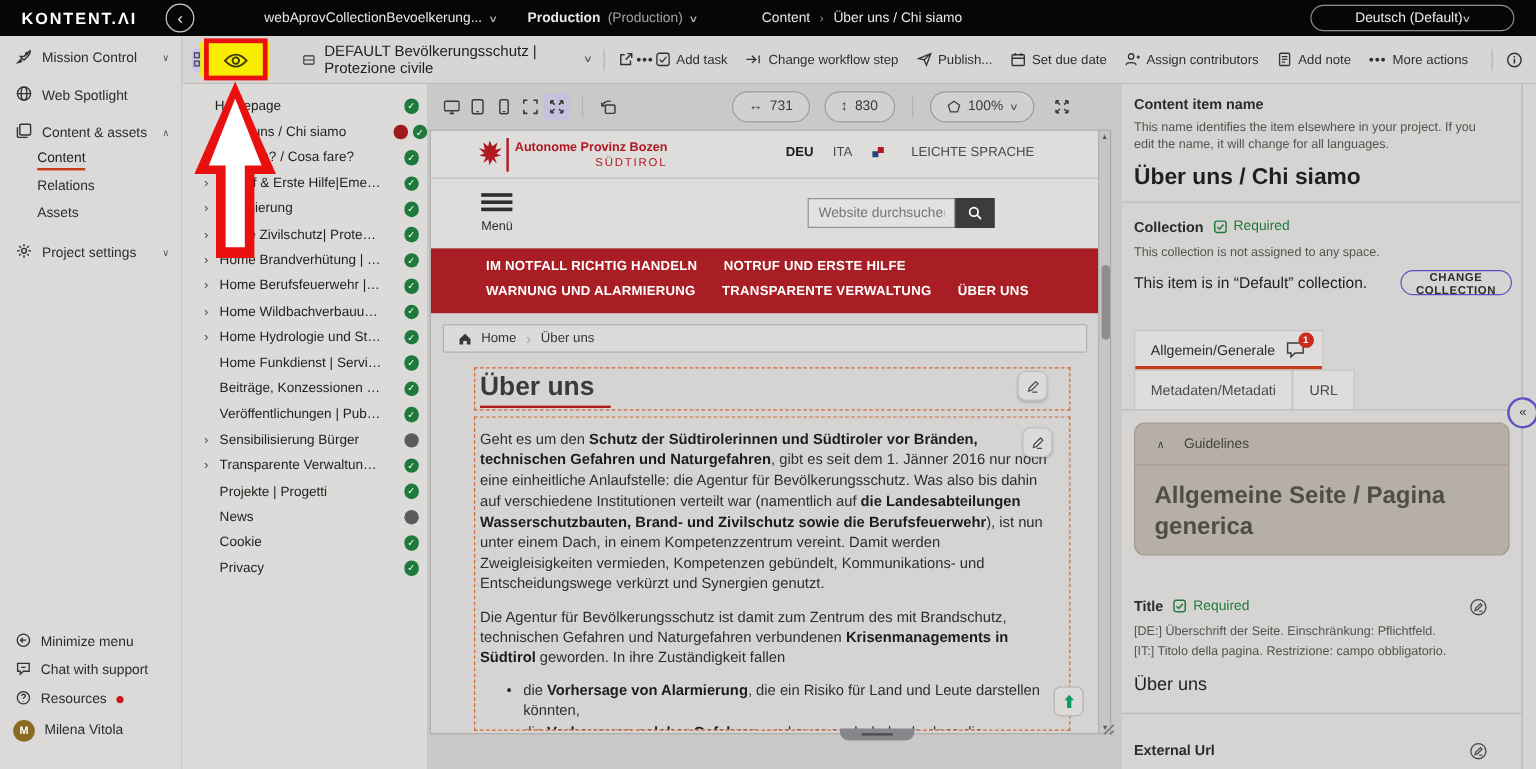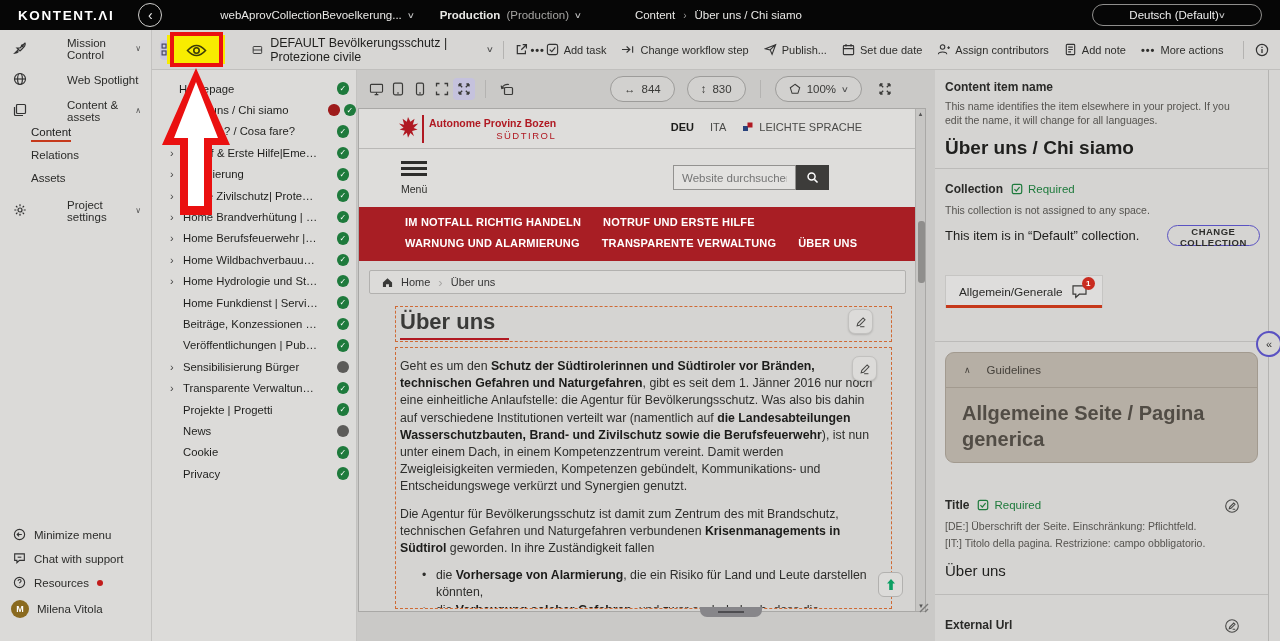--- a/index.html
+++ b/index.html
@@ -27,21 +27,21 @@
   .toggle-eye{margin-left:16px;}
   .v-div{width:1px;height:18px;background:#b4b3b1;margin:0 10px;}
   .item-type{display:flex;align-items:center;gap:7px;font-size:12.5px;color:#1f1f1d;margin-left:24px;cursor:pointer;}
   .actions{margin-left:auto;display:flex;align-items:center;gap:15px;padding-right:10px;}
   .action{display:flex;align-items:center;gap:5px;cursor:pointer;white-space:nowrap;}
   .action svg{display:block;}
   .dots{font-weight:700;letter-spacing:1px;}
   
   .sidebar{position:absolute;left:0;top:30px;width:152px;height:611px;background:#dbdad8;border-right:1px solid #c3c2c0;font-size:11.5px;color:#2c2c2a;}
   .side-item{display:flex;align-items:center;height:25px;padding:0 10px 0 13px;gap:8px;cursor:pointer;margin-top:6px;}
-  .side-item .lbl{flex:1;font-weight:500;margin-left:32px;}
+  .side-item .lbl{flex:1;font-weight:500;}
   .side-item .sch{font-size:8px;color:#555;}
   .side-sub{padding:3px 0 2px 31px;height:23px;cursor:pointer;color:#2c2c2a;}
   .side-sub.active{color:#222;}
   .side-sub.active span{border-bottom:2px solid var(--accent);padding-bottom:2px;}
   .side-footer{position:absolute;left:0;bottom:18px;width:152px;}
   .foot-item{display:flex;align-items:center;gap:8px;height:24px;padding-left:13px;cursor:pointer;}
   .rdot{width:6px;height:6px;border-radius:50%;background:#c21b1b;}
   .user-row{display:flex;align-items:center;gap:8px;height:28px;padding-left:11px;cursor:pointer;}
   .avatar{width:18px;height:18px;border-radius:50%;background:#8a6a1f;color:#fff;font-size:9px;font-weight:700;display:flex;align-items:center;justify-content:center;}
   
@@ -531,21 +531,21 @@
         <svg width="14" height="14" viewBox="0 0 14 14">
           <g stroke="#3a3a38" stroke-width="1.2" fill="none">
             <rect x="4.5" y="5.5" width="8" height="7" rx="1"></rect>
             <path d="M9 2.5A6 6 0 0 0 1.8 6.2"></path>
             <path d="M1.2 3.6l.6 2.8 2.8-.7"></path>
           </g>
         </svg>
       </div>
     <div class="pill" style="margin-left:92px">
       <span>↔</span>
-      <span>844</span>
+      <span>731</span>
     </div>
     <div class="pill" style="margin-left:12px">
       <span>↕</span>
       <span>830</span>
     </div>
     <div class="v-div" style="margin:0 14px"></div>
     <div class="pill">
       <svg width="12" height="12" viewBox="0 0 14 14">
           <path d="M7 1.5l5.5 4-2.1 6.5H3.6L1.5 5.5z" stroke="#3a3a38" stroke-width="1.2" fill="none"></path>
         </svg>
@@ -567,21 +567,21 @@
           <path d="M10 1l2 4 3.5-2.5-1.5 5 4.5-1-3.8 3.7 3.3 1.3-4.6 1.2 1.6 4.3-3-2.7-2 4-.9-4.2-3.4 2.6 1.7-4.2-4.4-1.1 3.3-1.4L2.5 6.5l4.3 1-1.3-5L9 5z" fill="#b01922"></path>
         </svg>
       <div class="org-bar"></div>
       <div class="wp-org">
         <div class="l1">Autonome Provinz Bozen</div>
         <div class="l2">SÜDTIROL</div>
       </div>
       <div class="wp-langs">
         <span class="de">DEU</span>
         <span>ITA</span>
-        <span style="display:flex;align-items:center;gap:5px">
+        <span style="display:flex;align-items:center;gap:21px">
           <svg width="12" height="12" viewBox="0 0 12 12">
               <rect x="1" y="5" width="5" height="5" fill="#27427c"></rect>
               <rect x="5.5" y="1.5" width="5" height="5" fill="#b01922"></rect>
             </svg>
           <span>LEICHTE SPRACHE</span>
         </span>
       </div>
     </div>
 
     <div class="wp-menurow">
@@ -713,20 +713,28 @@
       <div class="tabs-row">
         <div class="insp-tab active">
           <span>Allgemein/Generale</span>
           <span class="badge-wrap"><svg width="17" height="15" viewBox="0 0 17 15">
               <g stroke="#3a3a38" stroke-width="1.2" fill="none">
                 <path d="M2 1.8h13v8.4H8.3L4.8 13.4v-3.2H2z"></path>
               </g>
             </svg><span class="badge">1</span></span>
         </div>
       </div>
+      <div class="tabs-row">
+        <div class="insp-tab">
+          <span>Metadaten/Metadati</span>
+        </div>
+        <div class="insp-tab">
+          <span>URL</span>
+        </div>
+      </div>
     </div>
   <div class="hdiv" style="top:271px"></div>
 
   <div class="guide-box">
     <div class="guide-head">
       <span style="font-size:9px">∧</span>
       <span>Guidelines</span>
     </div>
     <div class="guide-body">Allgemeine Seite / Pagina generica</div>
   </div>

